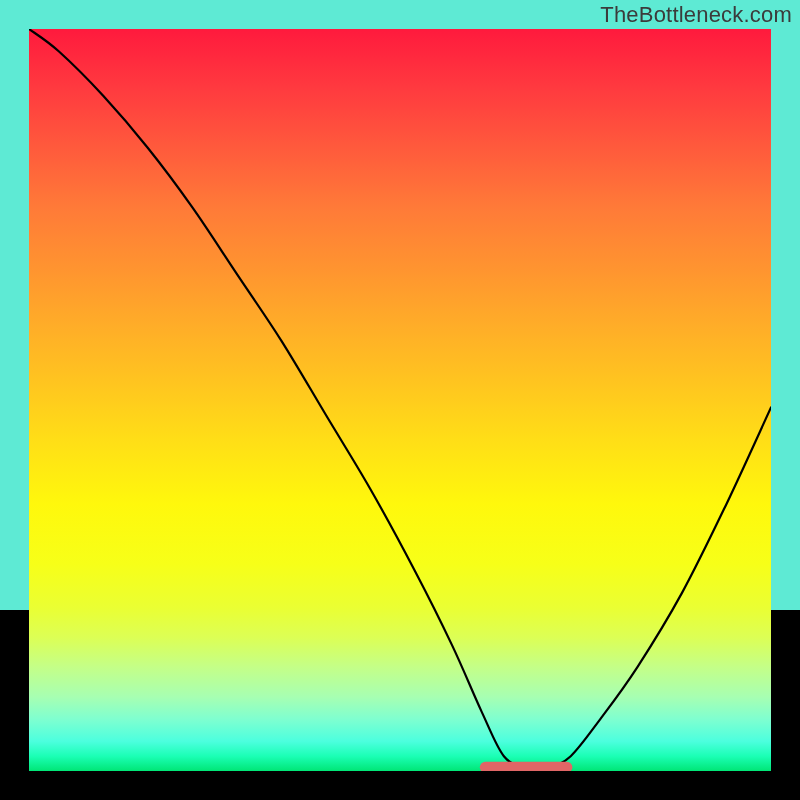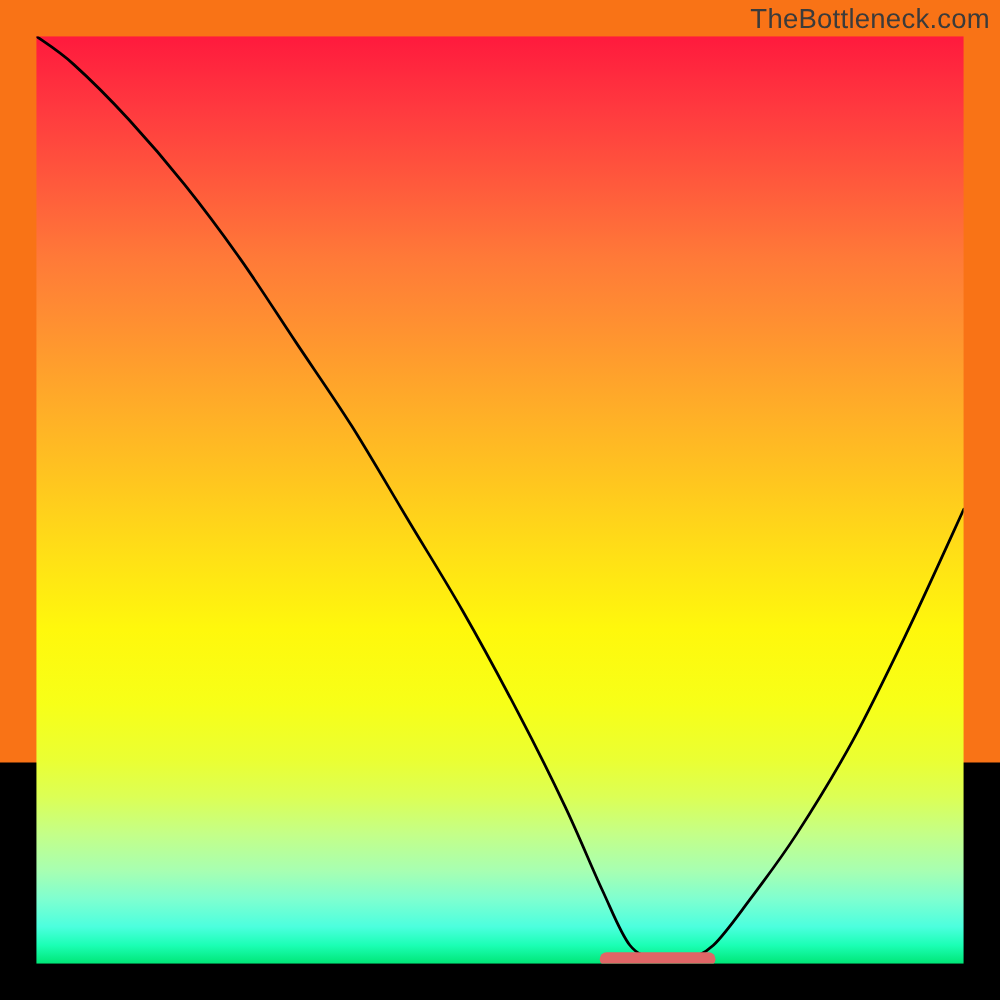--- a/index.html
+++ b/index.html
@@ -8,21 +8,21 @@
     width: 800px;
     height: 800px;
     background: #000;
     overflow: hidden;
     font-family: Arial, Helvetica, sans-serif;
   }
   .frame {
     position: relative;
     width: 800px;
     height: 610px;
-    background: #f97316;
+    background: #5eead4;
   }
   .watermark {
     position: absolute;
     top: 2px;
     right: 8px;
     color: #3b3b3b;
     font-size: 22px;
     font-weight: 500;
     letter-spacing: 0.2px;
     z-index: 5;

